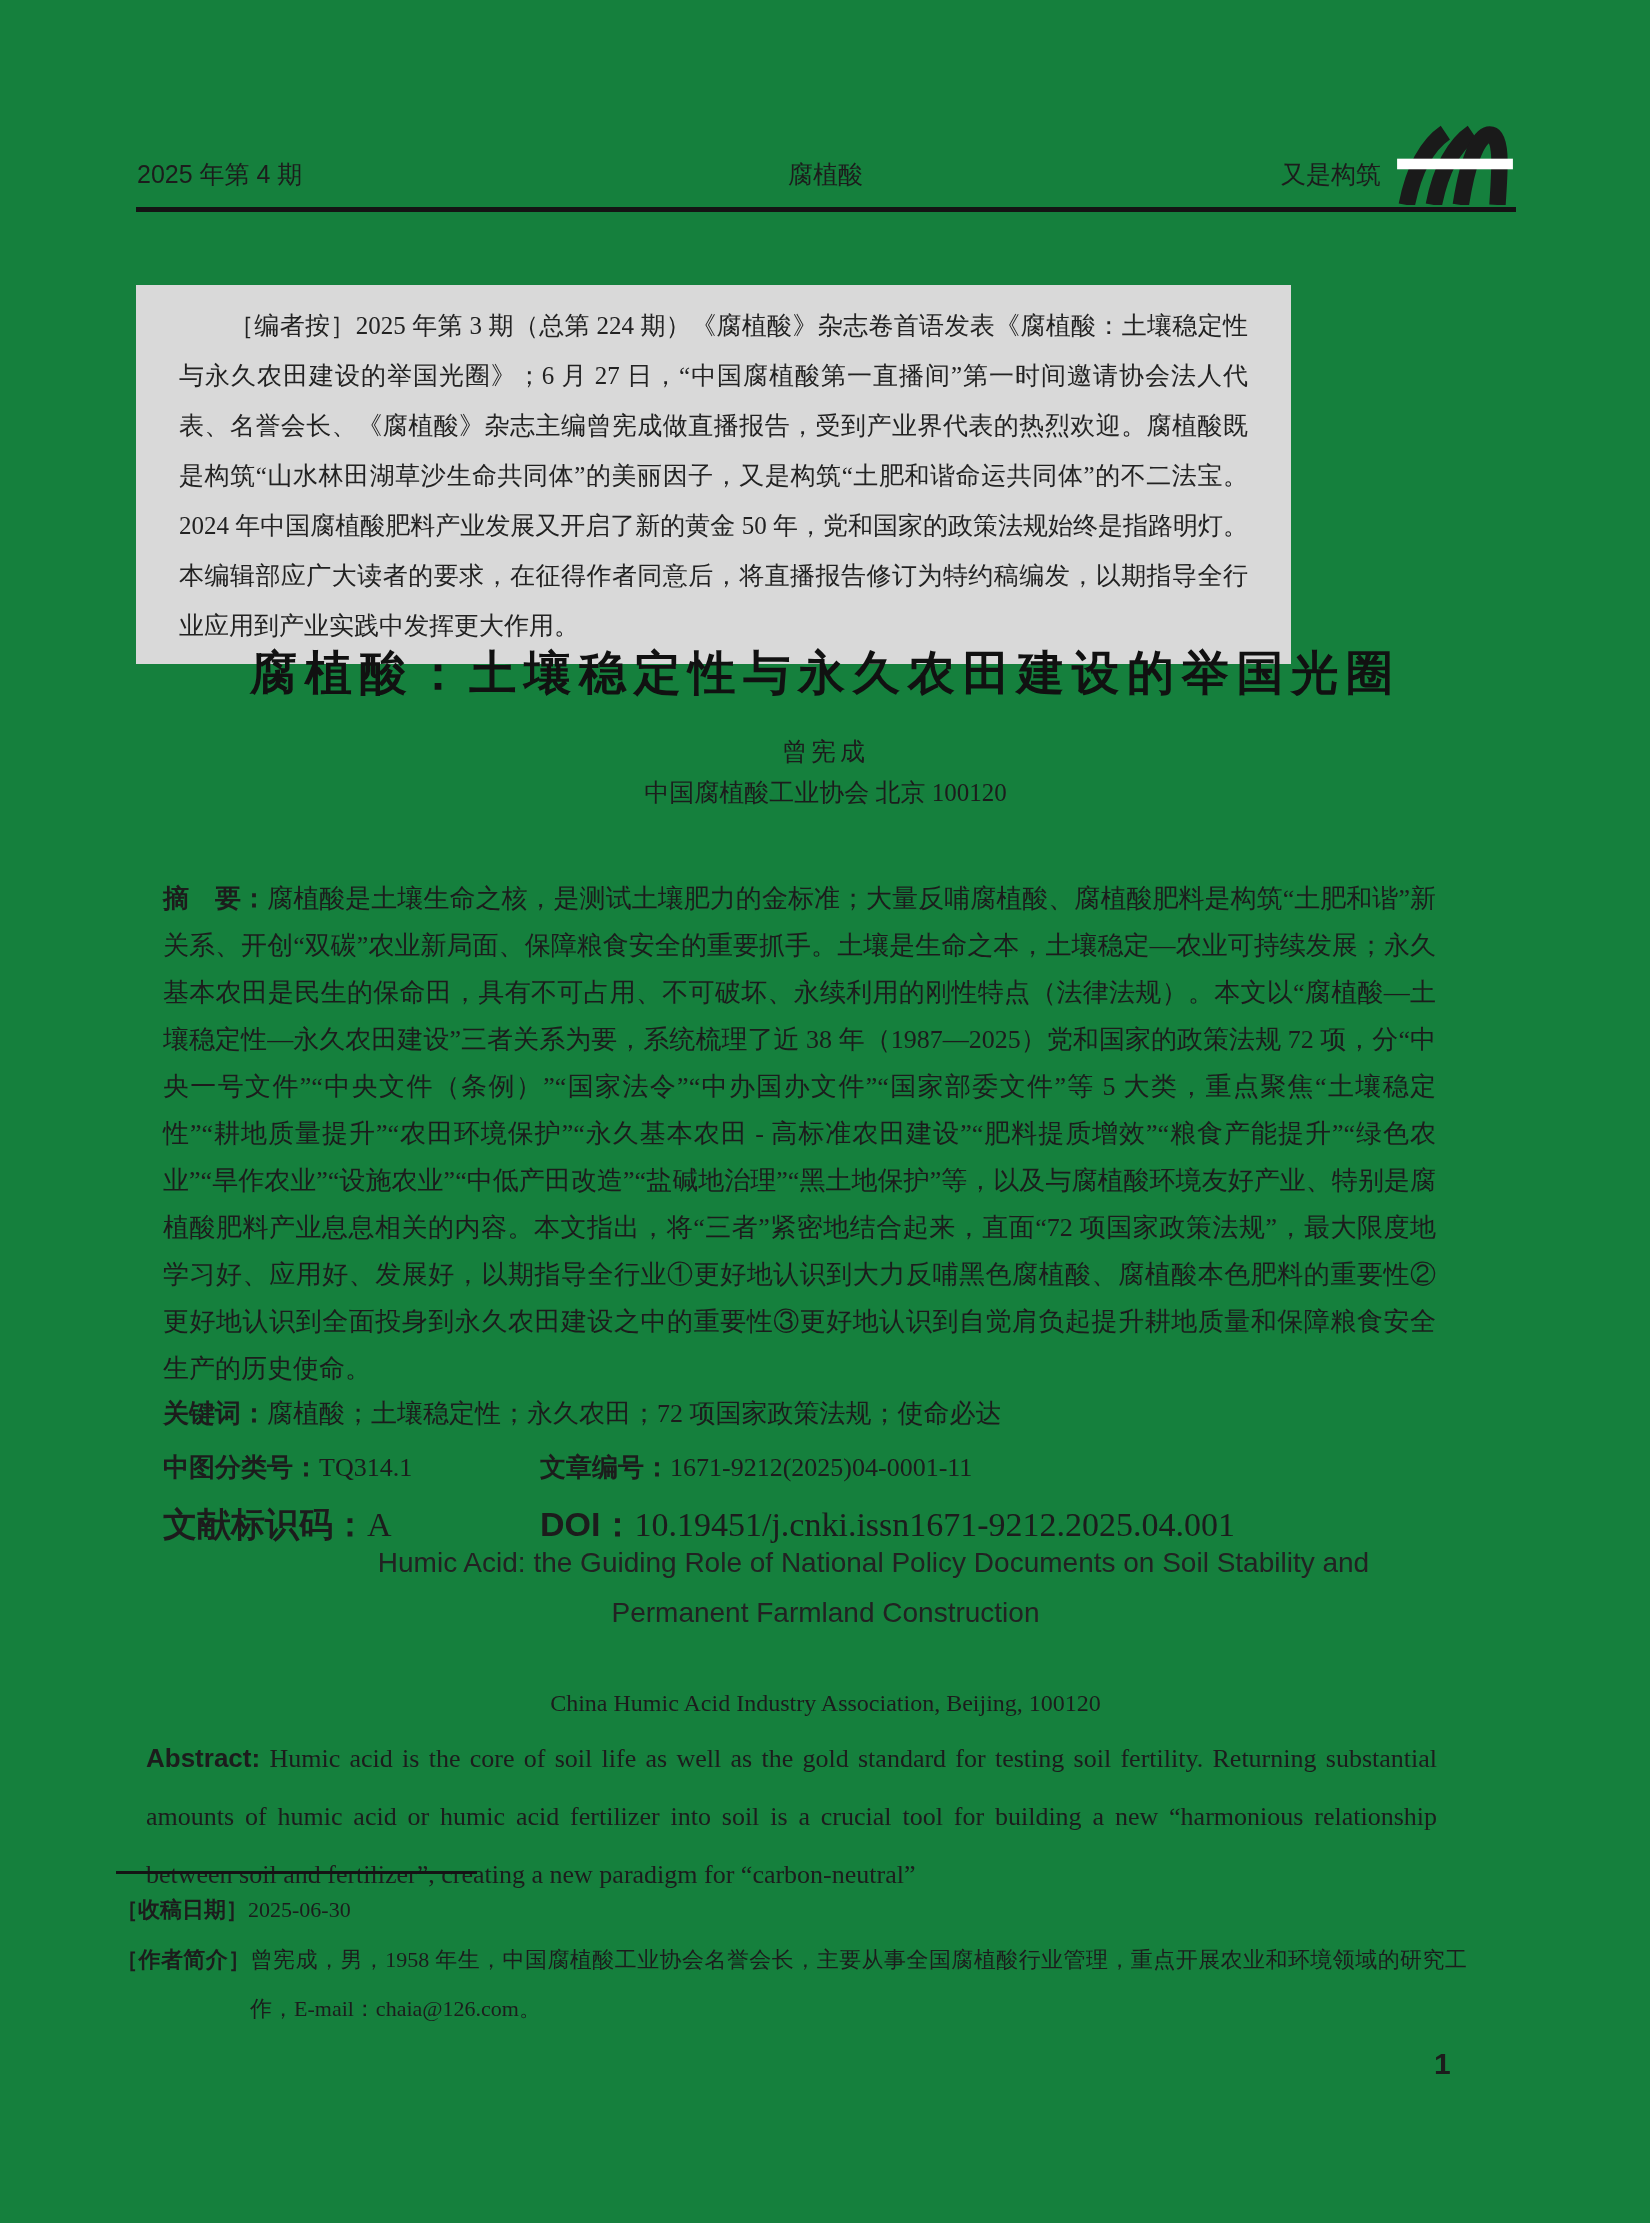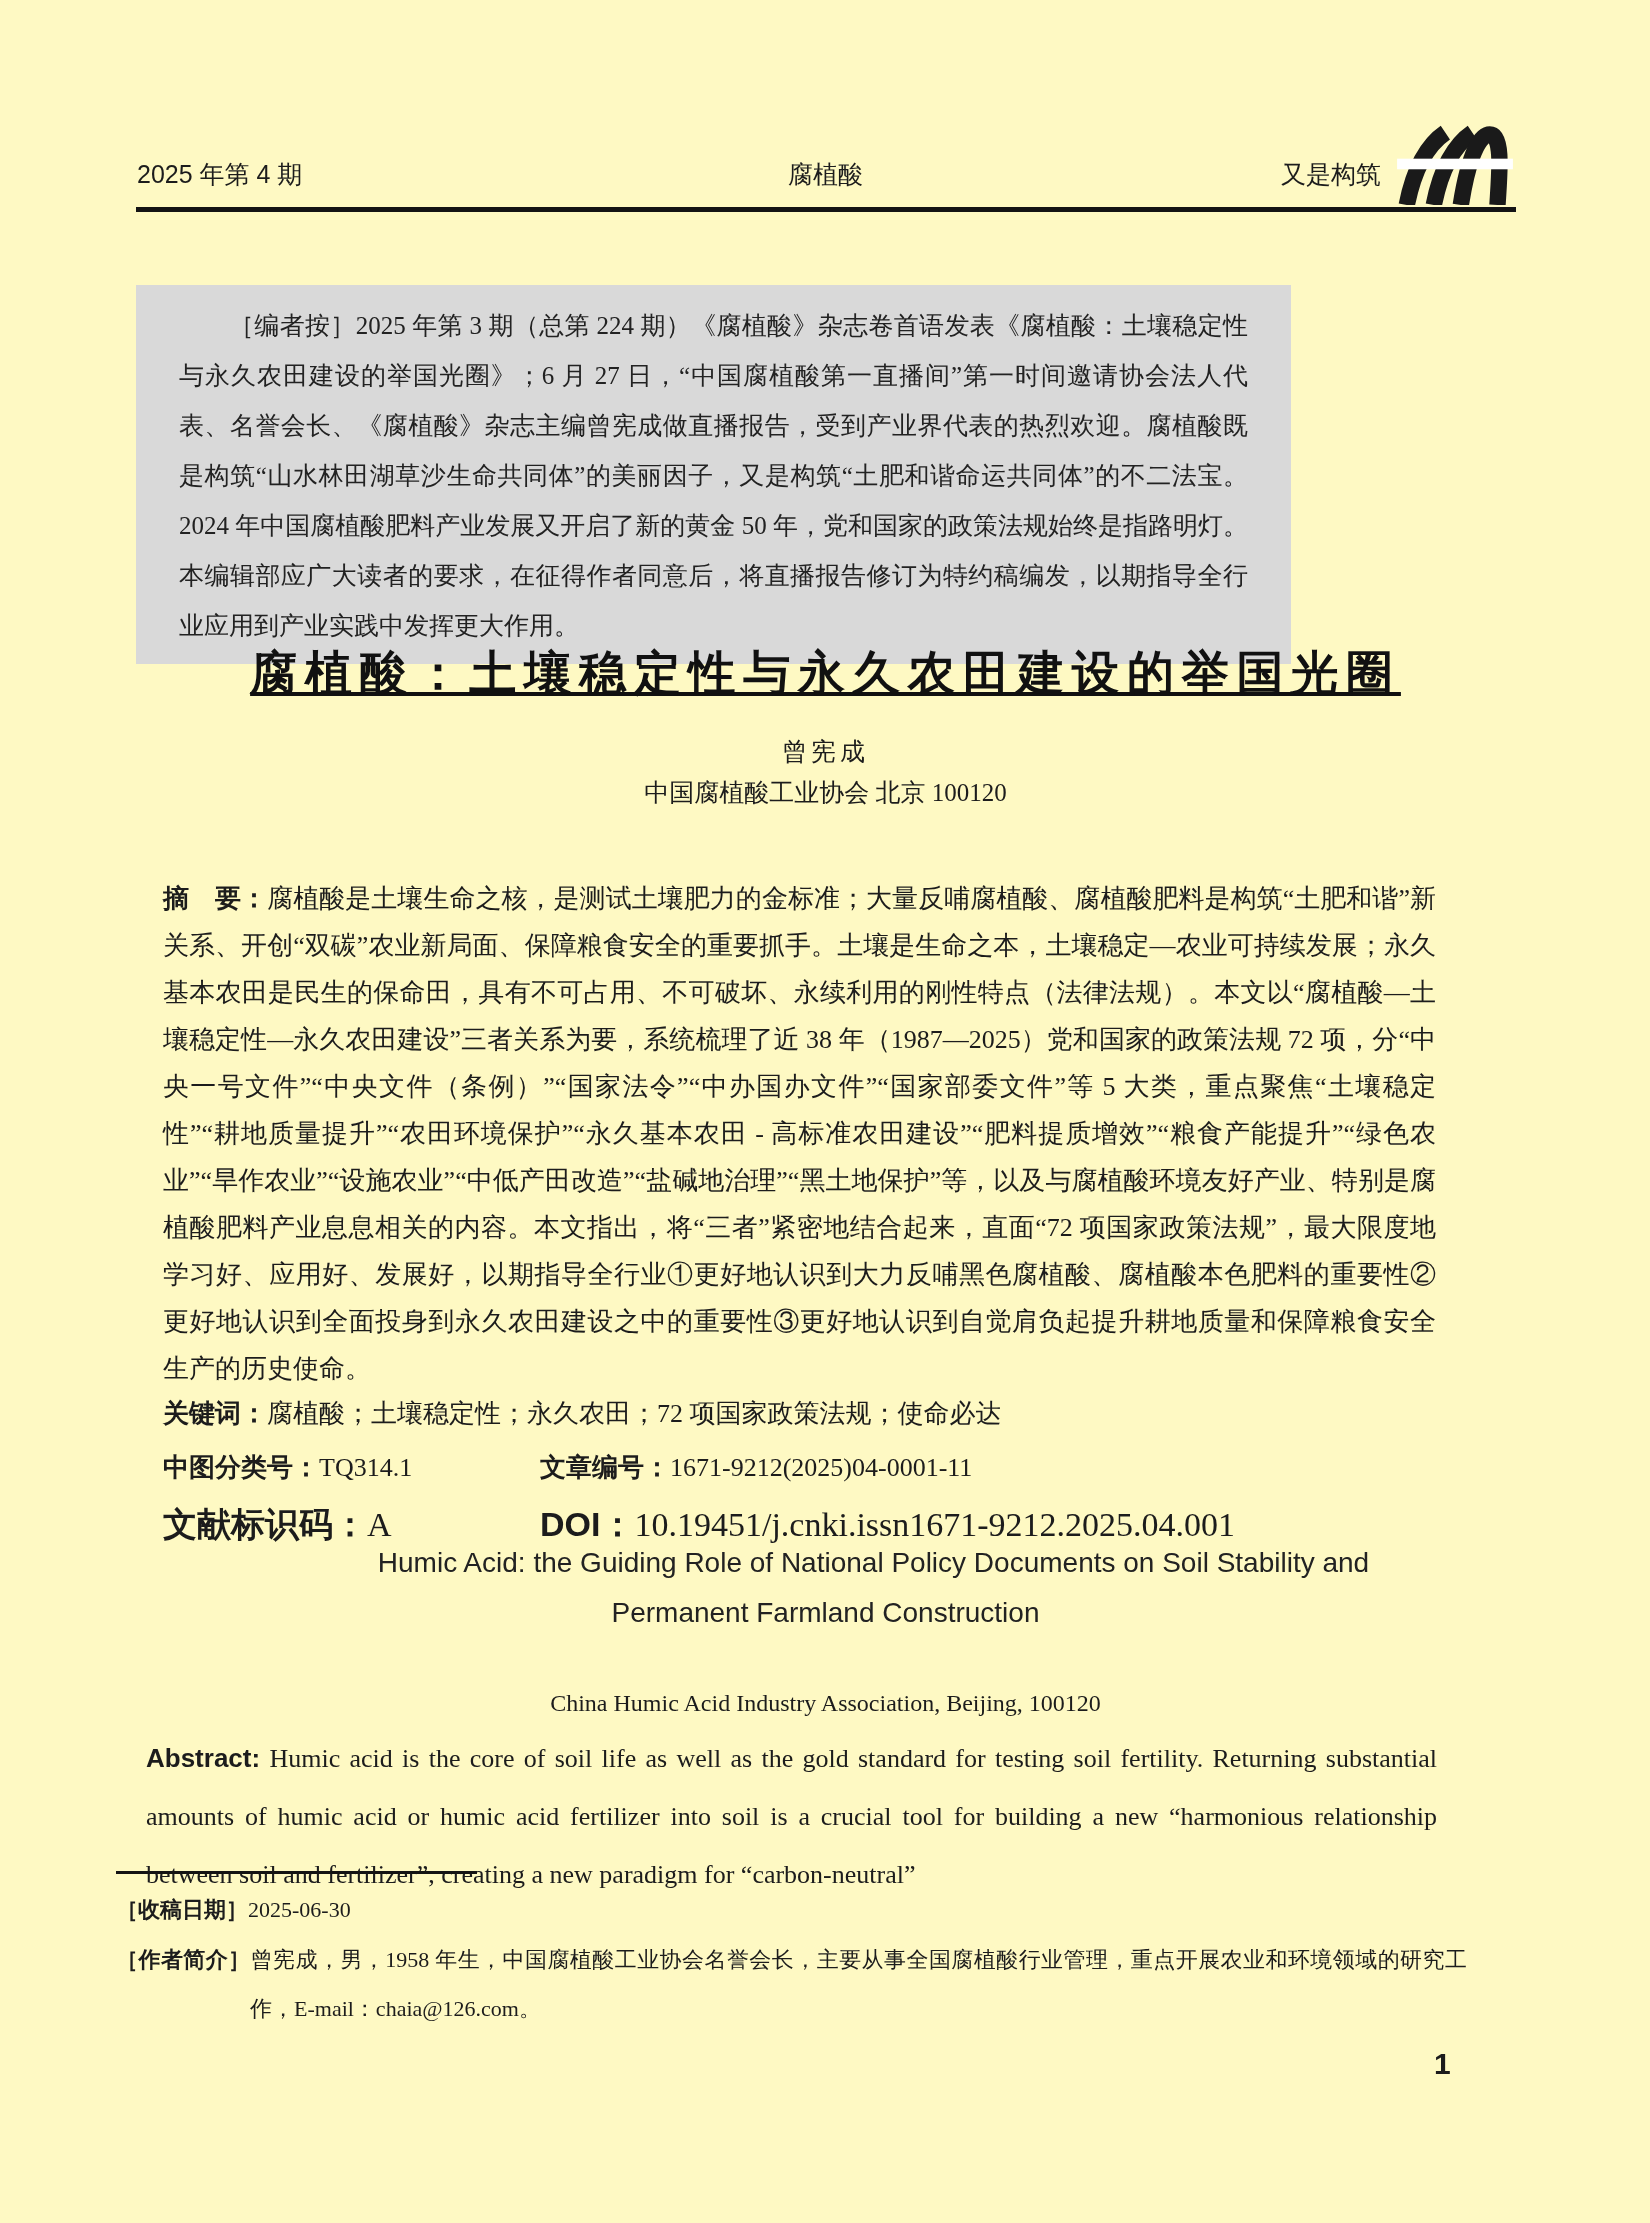--- a/index.html
+++ b/index.html
@@ -1,20 +1,20 @@
 <!DOCTYPE html>
 <html><head>
 <meta charset="utf-8">
 <style>
   * { margin:0; padding:0; box-sizing:border-box; }
   html,body { background:#ffffff; }
   .page {
     position:relative;
     width:1651px; height:2223px;
-    background:#fef9c3;
+    background:#15803d;
     color:#1c1c1c;
     font-family:"Liberation Serif", serif;
     overflow:hidden;
   }
   
   .hdr-issue   { position:absolute; top:158px; left:137px;  font-family:"Liberation Sans",sans-serif; font-size:25px; font-weight:500; }
   .hdr-journal { position:absolute; top:158px; left:0; width:100%; text-align:center; font-family:"Liberation Sans",sans-serif; font-size:25px; font-weight:500; }
   .hdr-column  { position:absolute; top:158px; left:1281px; font-family:"Liberation Sans",sans-serif; font-size:25px; font-weight:500; }
   .hdr-logo    { position:absolute; top:122px; left:1397px; width:116px; height:84px; }
   .hdr-rule    { position:absolute; top:207px; left:136px;  width:1380px; height:4.9px; background:#141414; }
@@ -29,21 +29,20 @@
     text-align:justify; text-indent:2em;
     color:#222;
   }
   
   .cn-title {
     position:absolute; top:642px; left:0; width:100%;
     text-align:center;
     font-family:"Liberation Sans",sans-serif;
     font-size:47px; font-weight:bold; letter-spacing:7.8px;
     color:#111;
-    text-decoration:underline;
   }
   .cn-author      { position:absolute; top:735px; left:0; width:100%; text-align:center; font-size:25px; letter-spacing:3.9px; }
   .cn-affiliation { position:absolute; top:776px; left:0; width:100%; text-align:center; font-size:25px; }
   
   .lbl { font-family:"Liberation Sans",sans-serif; font-weight:bold;margin-top:43px; }
   .abstract {
     position:absolute; top:875px; left:163px; width:1273px;
     font-size:26px; line-height:47px; text-align:justify;
   }
   .keywords { position:absolute; top:1392px; left:163px; width:1273px; font-size:26px; line-height:43px; }

